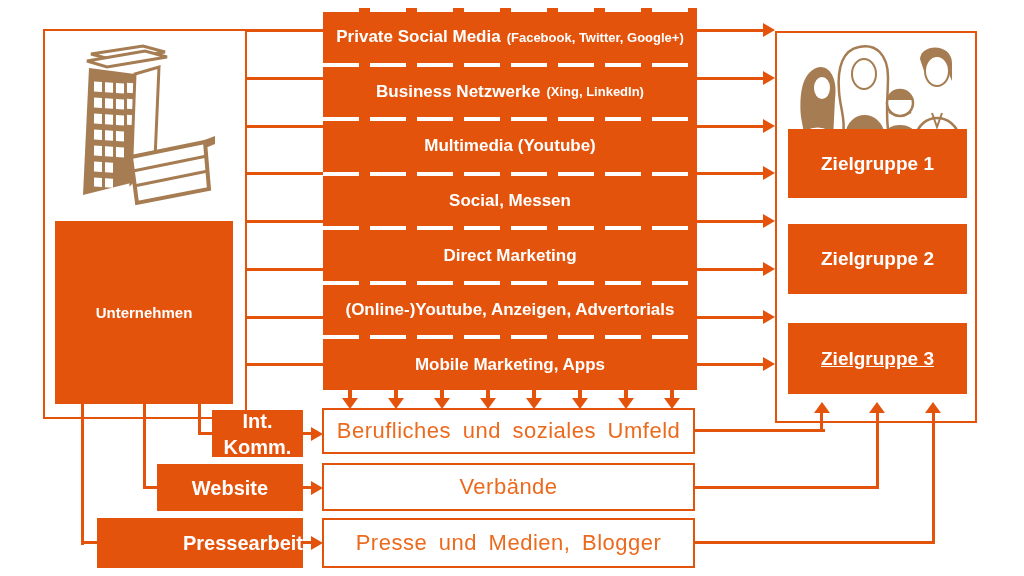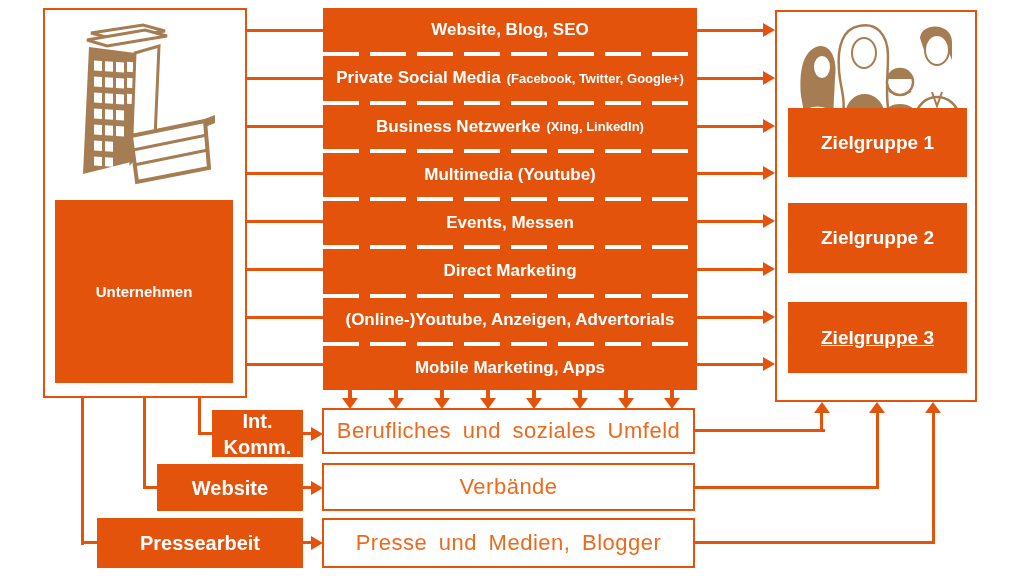--- a/index.html
+++ b/index.html
@@ -6,21 +6,21 @@
     --orange:#E4530C;
     --orange-text:#EC6A1E;
     --brown:#A67C52;
   }
   *{box-sizing:border-box;margin:0;padding:0;}
   html,body{background:#fff;}
   body{font-family:"Liberation Sans", sans-serif;}
   .canvas{position:relative;width:1024px;height:576px;background:#fff;overflow:hidden;}
 
   
-  .outline-box{position:absolute;background:#fff;border:2px solid var(--orange);}
+  .outline-box{position:absolute;background:#fff;border:2px solid var(--orange);margin-top:21px;}
   .solid-box{position:absolute;background:var(--orange);color:#fff;font-weight:bold;
              display:flex;align-items:center;justify-content:center;text-align:center;}
 
   
   .channels{position:absolute;left:323px;top:8px;width:374px;height:382px;
             background:var(--orange);display:flex;flex-direction:column;}
   .channel-row{flex:1;display:flex;align-items:center;justify-content:center;
                color:#fff;font-weight:bold;font-size:17px;white-space:nowrap;}
   .channel-row .sub{font-size:13px;margin-left:6px;}
   .channel-row .sub:empty{display:none;}
@@ -105,40 +105,37 @@
   <div class="h-line" style="left:247px;top:29px;width:76px;"></div>
   <div class="h-line" style="left:247px;top:77px;width:76px;"></div>
   <div class="h-line" style="left:247px;top:125px;width:76px;"></div>
   <div class="h-line" style="left:247px;top:172px;width:76px;"></div>
   <div class="h-line" style="left:247px;top:220px;width:76px;"></div>
   <div class="h-line" style="left:247px;top:268px;width:76px;"></div>
   <div class="h-line" style="left:247px;top:316px;width:76px;"></div>
   <div class="h-line" style="left:247px;top:363px;width:76px;"></div>
 
   <div class="channels">
-    <div class="channel-row">
-        <span>Website, Blog, SEO</span>
-      </div>
     <div class="sep"></div>
     <div class="channel-row">
         <span>Private Social Media</span>
         <span class="sub">(Facebook, Twitter, Google+)</span>
       </div>
     <div class="sep"></div>
     <div class="channel-row">
         <span>Business Netzwerke</span>
         <span class="sub">(Xing, LinkedIn)</span>
       </div>
     <div class="sep"></div>
     <div class="channel-row">
         <span>Multimedia (Youtube)</span>
       </div>
     <div class="sep"></div>
     <div class="channel-row">
-        <span>Events, Messen</span>
+        <span>Social, Messen</span>
       </div>
     <div class="sep"></div>
     <div class="channel-row">
         <span>Direct Marketing</span>
       </div>
     <div class="sep"></div>
     <div class="channel-row">
         <span>(Online-)Youtube, Anzeigen, Advertorials</span>
       </div>
     <div class="sep"></div>
@@ -222,21 +219,21 @@
     <div>
         <div>Int.</div>
         <div class="l2">Komm.</div>
       </div>
   </div>
   <div class="solid-box mediator" style="left:157px;top:464px;width:146px;height:47px;">
     <div>
         <div>Website</div>
       </div>
   </div>
-  <div class="solid-box mediator" style="left:97px;top:518px;width:206px;height:50px;">
+  <div class="solid-box mediator" style="left:97px;top:518px;width:206px;height:50px;justify-content:flex-end;">
     <div>
         <div>Pressearbeit</div>
       </div>
   </div>
 
   <div class="h-line" style="left:303px;top:432px;width:9px;"></div>
     <div class="tri-right" style="left:311px;top:427px;"></div>
   <div class="h-line" style="left:303px;top:486px;width:9px;"></div>
     <div class="tri-right" style="left:311px;top:481px;"></div>
   <div class="h-line" style="left:303px;top:541px;width:9px;"></div>

